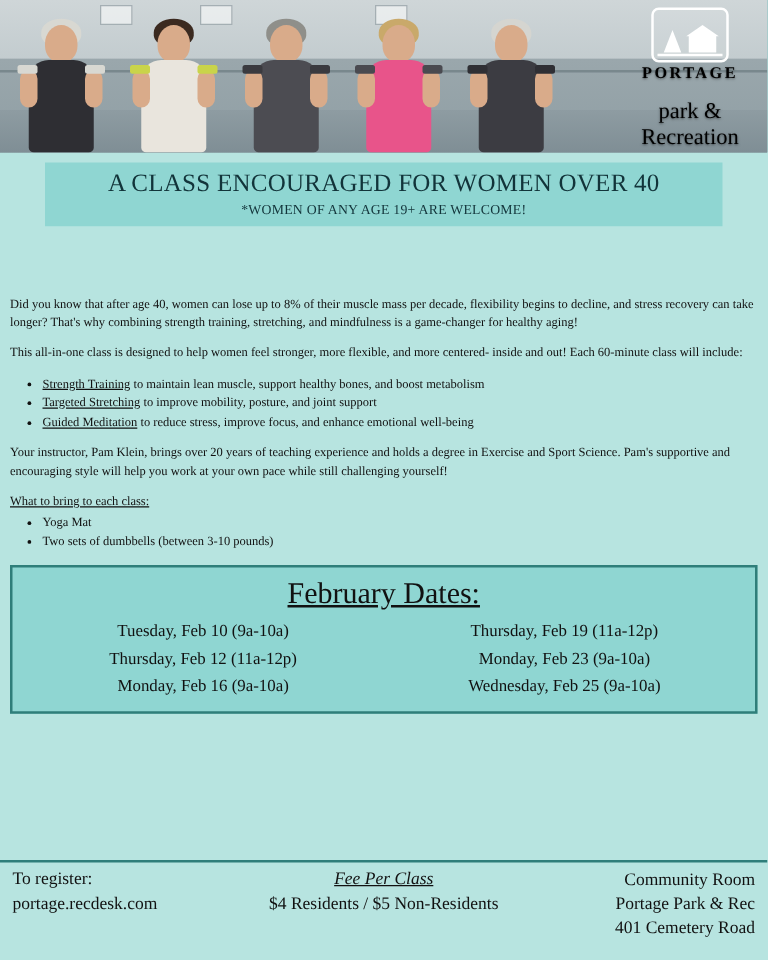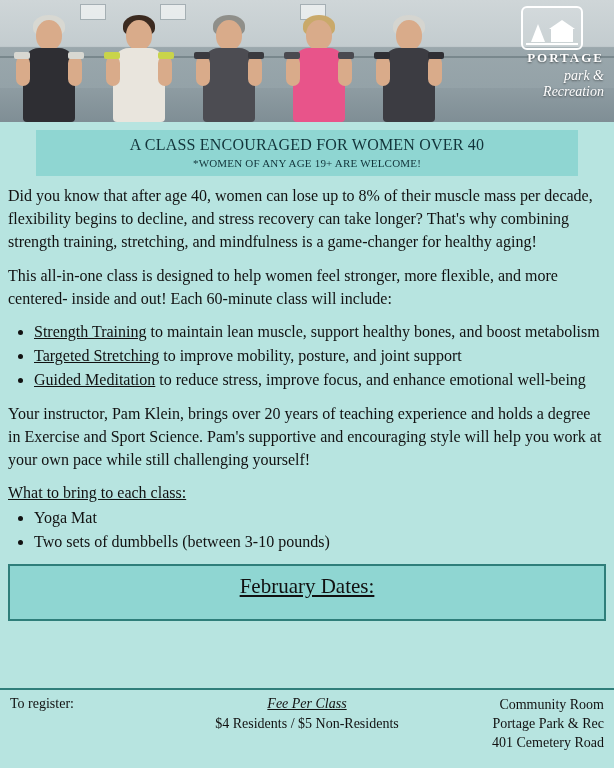--- a/index.html
+++ b/index.html
@@ -99,34 +99,33 @@
   }
   .dumbbell.l { left: 8px; }
   .dumbbell.r { right: 8px; }
 
   .logo {
     position: absolute;
     right: 10px;
     top: 4px;
     width: 104px;
     height: 112px;
-    color: #ffffff;
-    text-align: right;
+    color: #000000;
+    text-align: center;
   }
   .logo-arc {
     font-family: "Liberation Serif", serif;
     font-weight: bold;
     letter-spacing: 2px;
     font-size: 13px;
     text-shadow: 0 1px 2px rgba(0,0,0,0.5);
   }
   .logo-sub {
-    font-style: italic;
-    font-size: 14px;
-    margin-top: 2px;
+    font-size: 18px;
+    margin-top: 12px;
     text-shadow: 0 1px 2px rgba(0,0,0,0.5);
   }
   .logo-badge {
     width: 62px; height: 44px;
     margin: 2px auto 0;
     border: 2px solid #fff;
     border-radius: 6px;
     position: relative;
     overflow: hidden;
     background: rgba(255,255,255,0.12);
@@ -171,53 +170,54 @@
     margin: 0 6px;
     line-height: 1.05;
   }
   .subtitle-box {
     background: #8fd6d2;
     margin: 8px 36px 0;
     padding: 6px 4px 7px;
     text-align: center;
   }
   .subtitle {
-    font-size: 16px;
+    font-size: 20px;
     color: #12343a;
     letter-spacing: 0.2px;
   }
   .subsub {
     font-size: 11px;
     color: #12343a;
     margin-top: 3px;
     letter-spacing: 0.2px;
   }
 
   
   .body-wrap {
     padding: 8px 10px 0 8px;
-    font-size: 16px;
+    font-size: 10px;
     line-height: 1.45;
     color: #111;
+    margin-top: 48px;
   }
   .body-wrap p { margin: 0 0 10px; }
   ul { margin: 2px 0 10px; padding-left: 26px; }
   li { margin: 1px 0; }
   .u { text-decoration: underline; }
 
   
   .dates-box {
     margin: 4px 8px 0;
     border: 2px solid #2f7e7a;
     background: #8fd6d2;
     padding: 6px 8px 12px;
   }
   .dates-title {
     text-align: center;
-    font-size: 21px;
+    font-size: 24px;
     color: #111;
     text-decoration: underline;
     margin: 2px 0 8px;
   }
   .dates-grid {
     display: grid;
     grid-template-columns: 1fr 1fr;
     row-gap: 6px;
     font-size: 13.5px;
     color: #111;
@@ -337,25 +337,34 @@
     <p>Your instructor, Pam Klein, brings over 20 years of teaching experience and holds a degree in Exercise and Sport Science. Pam's supportive and encouraging style will help you work at your own pace while still challenging yourself!</p>
     <div class="u">What to bring to each class:</div>
     <ul>
       <li>Yoga Mat</li>
       <li>Two sets of dumbbells (between 3-10 pounds)</li>
     </ul>
   </div>
 
   <div class="dates-box">
     <div class="dates-title">February Dates:</div>
+    <div class="dates-grid">
+      <div>Tuesday, Feb 10 (9a-10a)</div>
+      <div>Thursday, Feb 19 (11a-12p)</div>
+      <div>Thursday, Feb 12 (11a-12p)</div>
+      <div>Monday, Feb 23 (9a-10a)</div>
+      <div>Monday, Feb 16 (9a-10a)</div>
+      <div>Wednesday, Feb 25 (9a-10a)</div>
+    </div>
   </div>
 
   <div class="footer">
     <div class="f-col f-left">
       <div class="hdr">To register:</div>
+      <div>portage.recdesk.com</div>
     </div>
     <div class="f-col f-mid">
       <div class="hdr">Fee Per Class</div>
       <div>$4 Residents / $5 Non-Residents</div>
     </div>
     <div class="f-col f-right">
       <div>Community Room</div>
       <div>Portage Park &amp; Rec</div>
       <div>401 Cemetery Road</div>
     </div>

